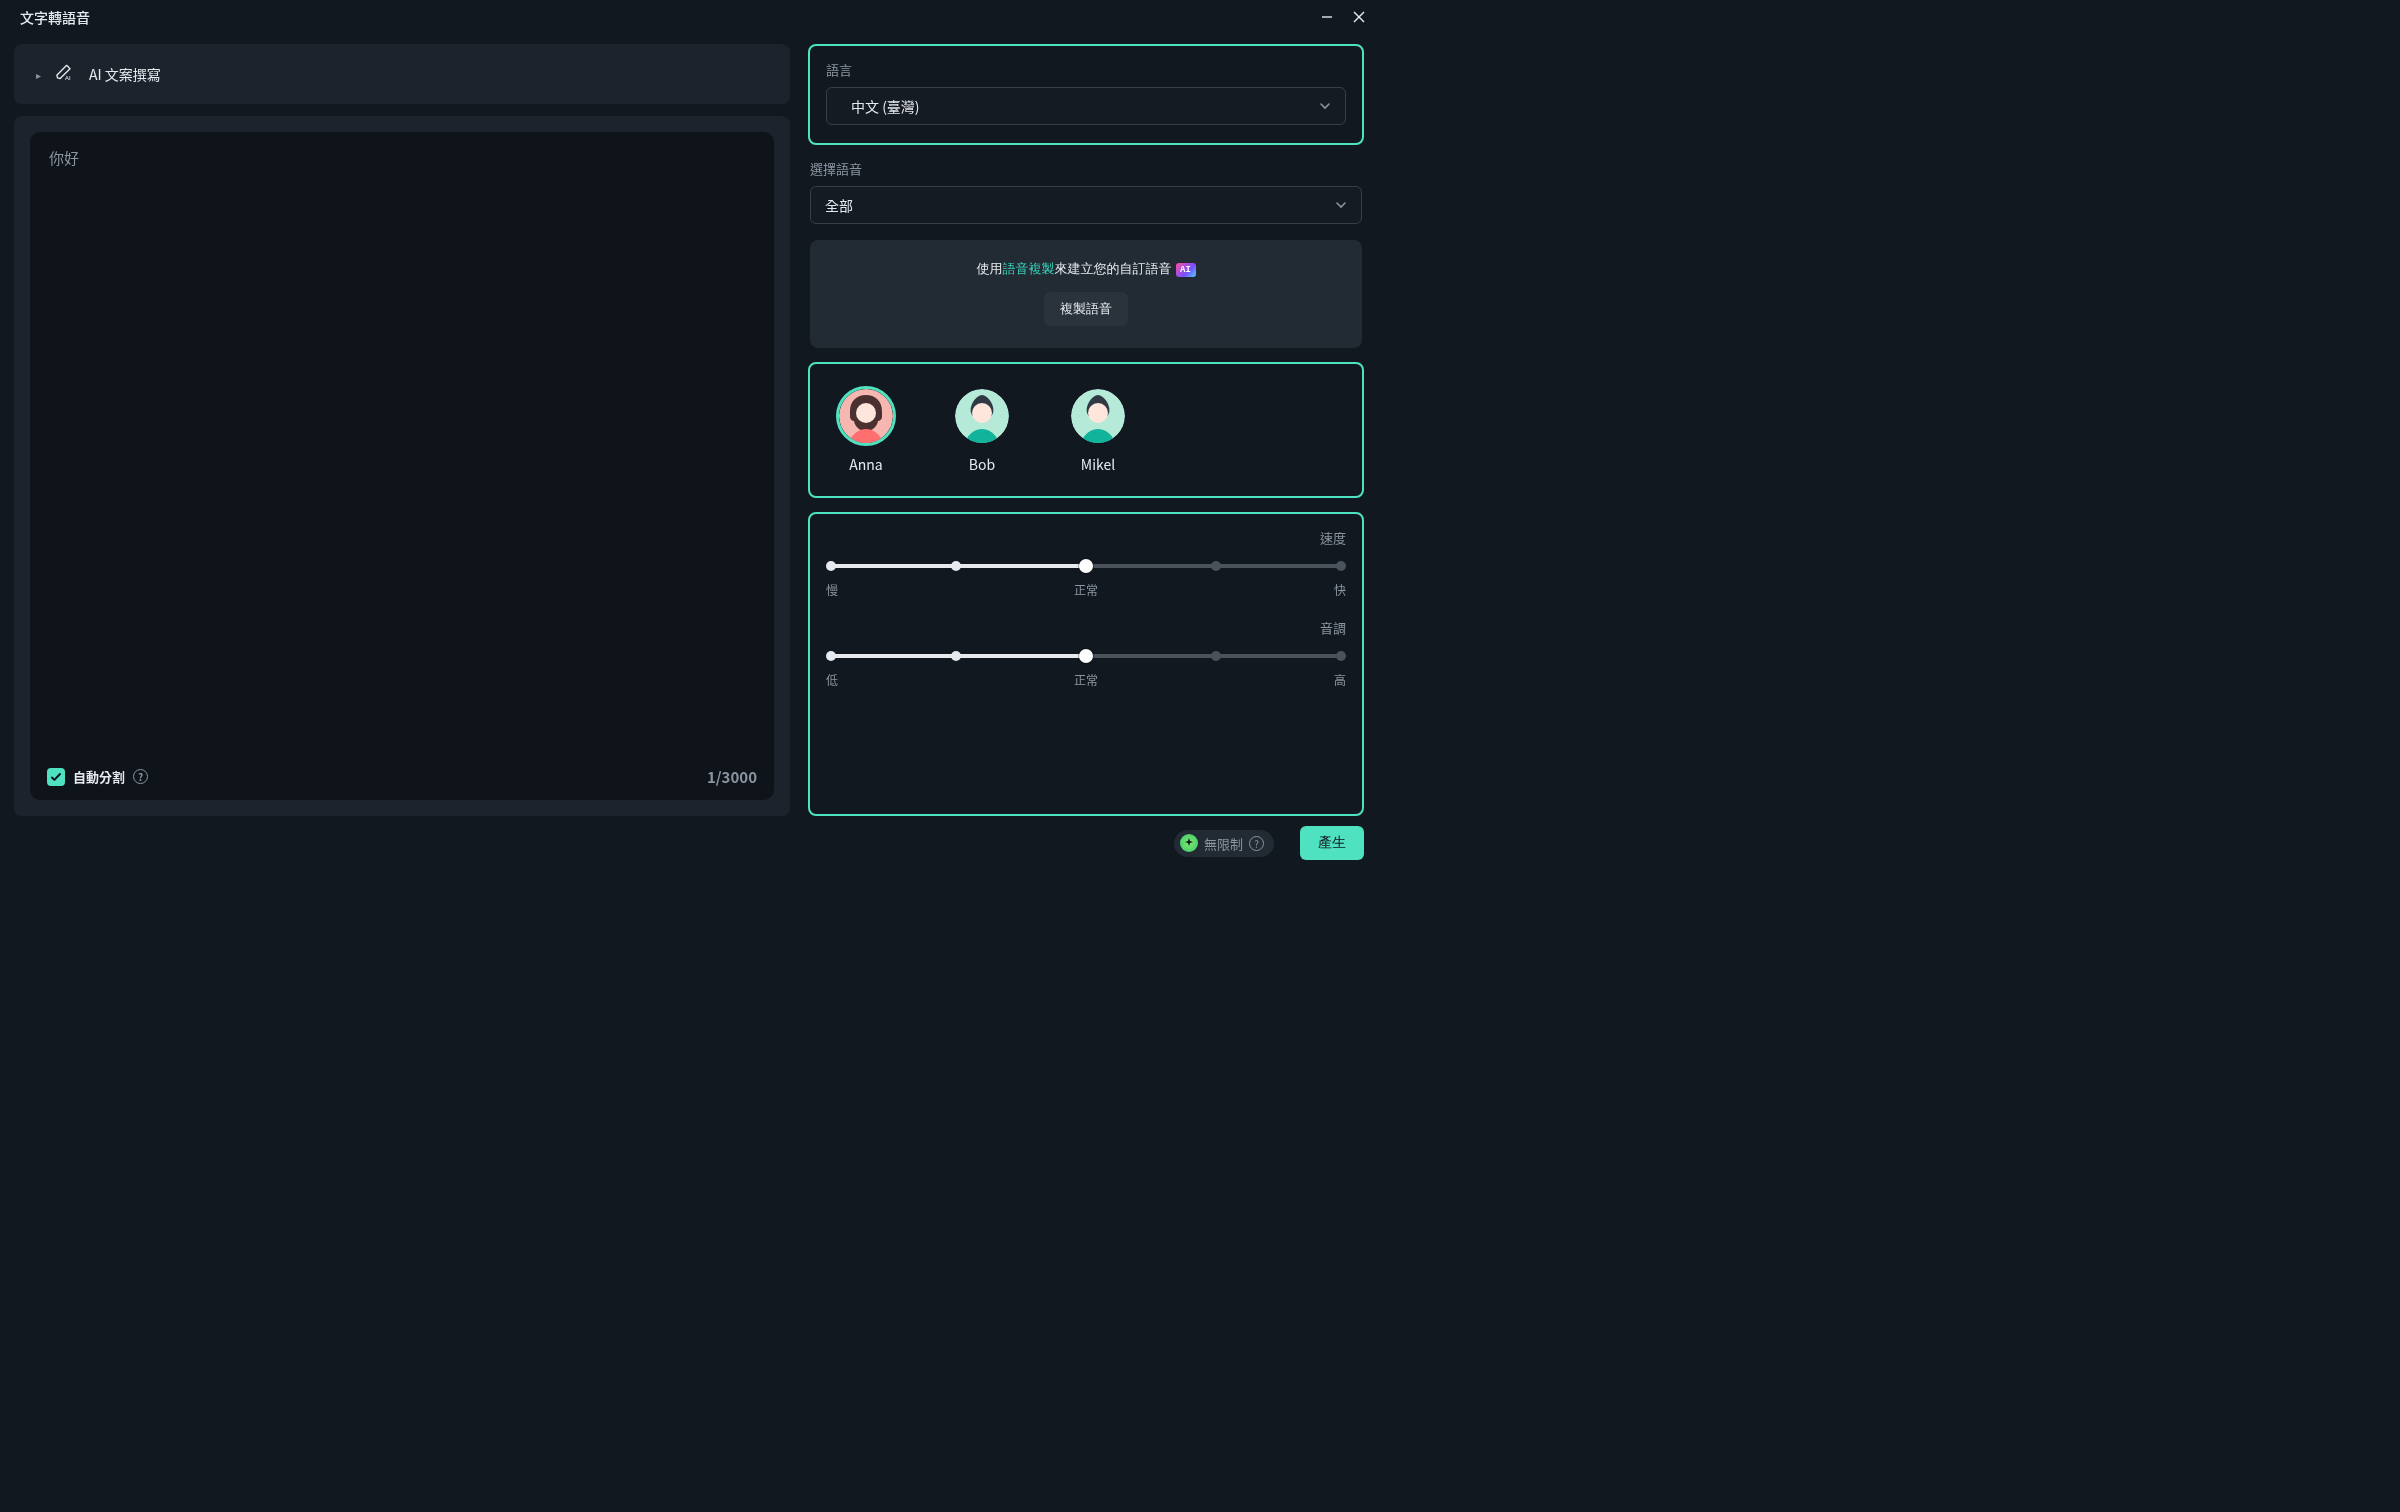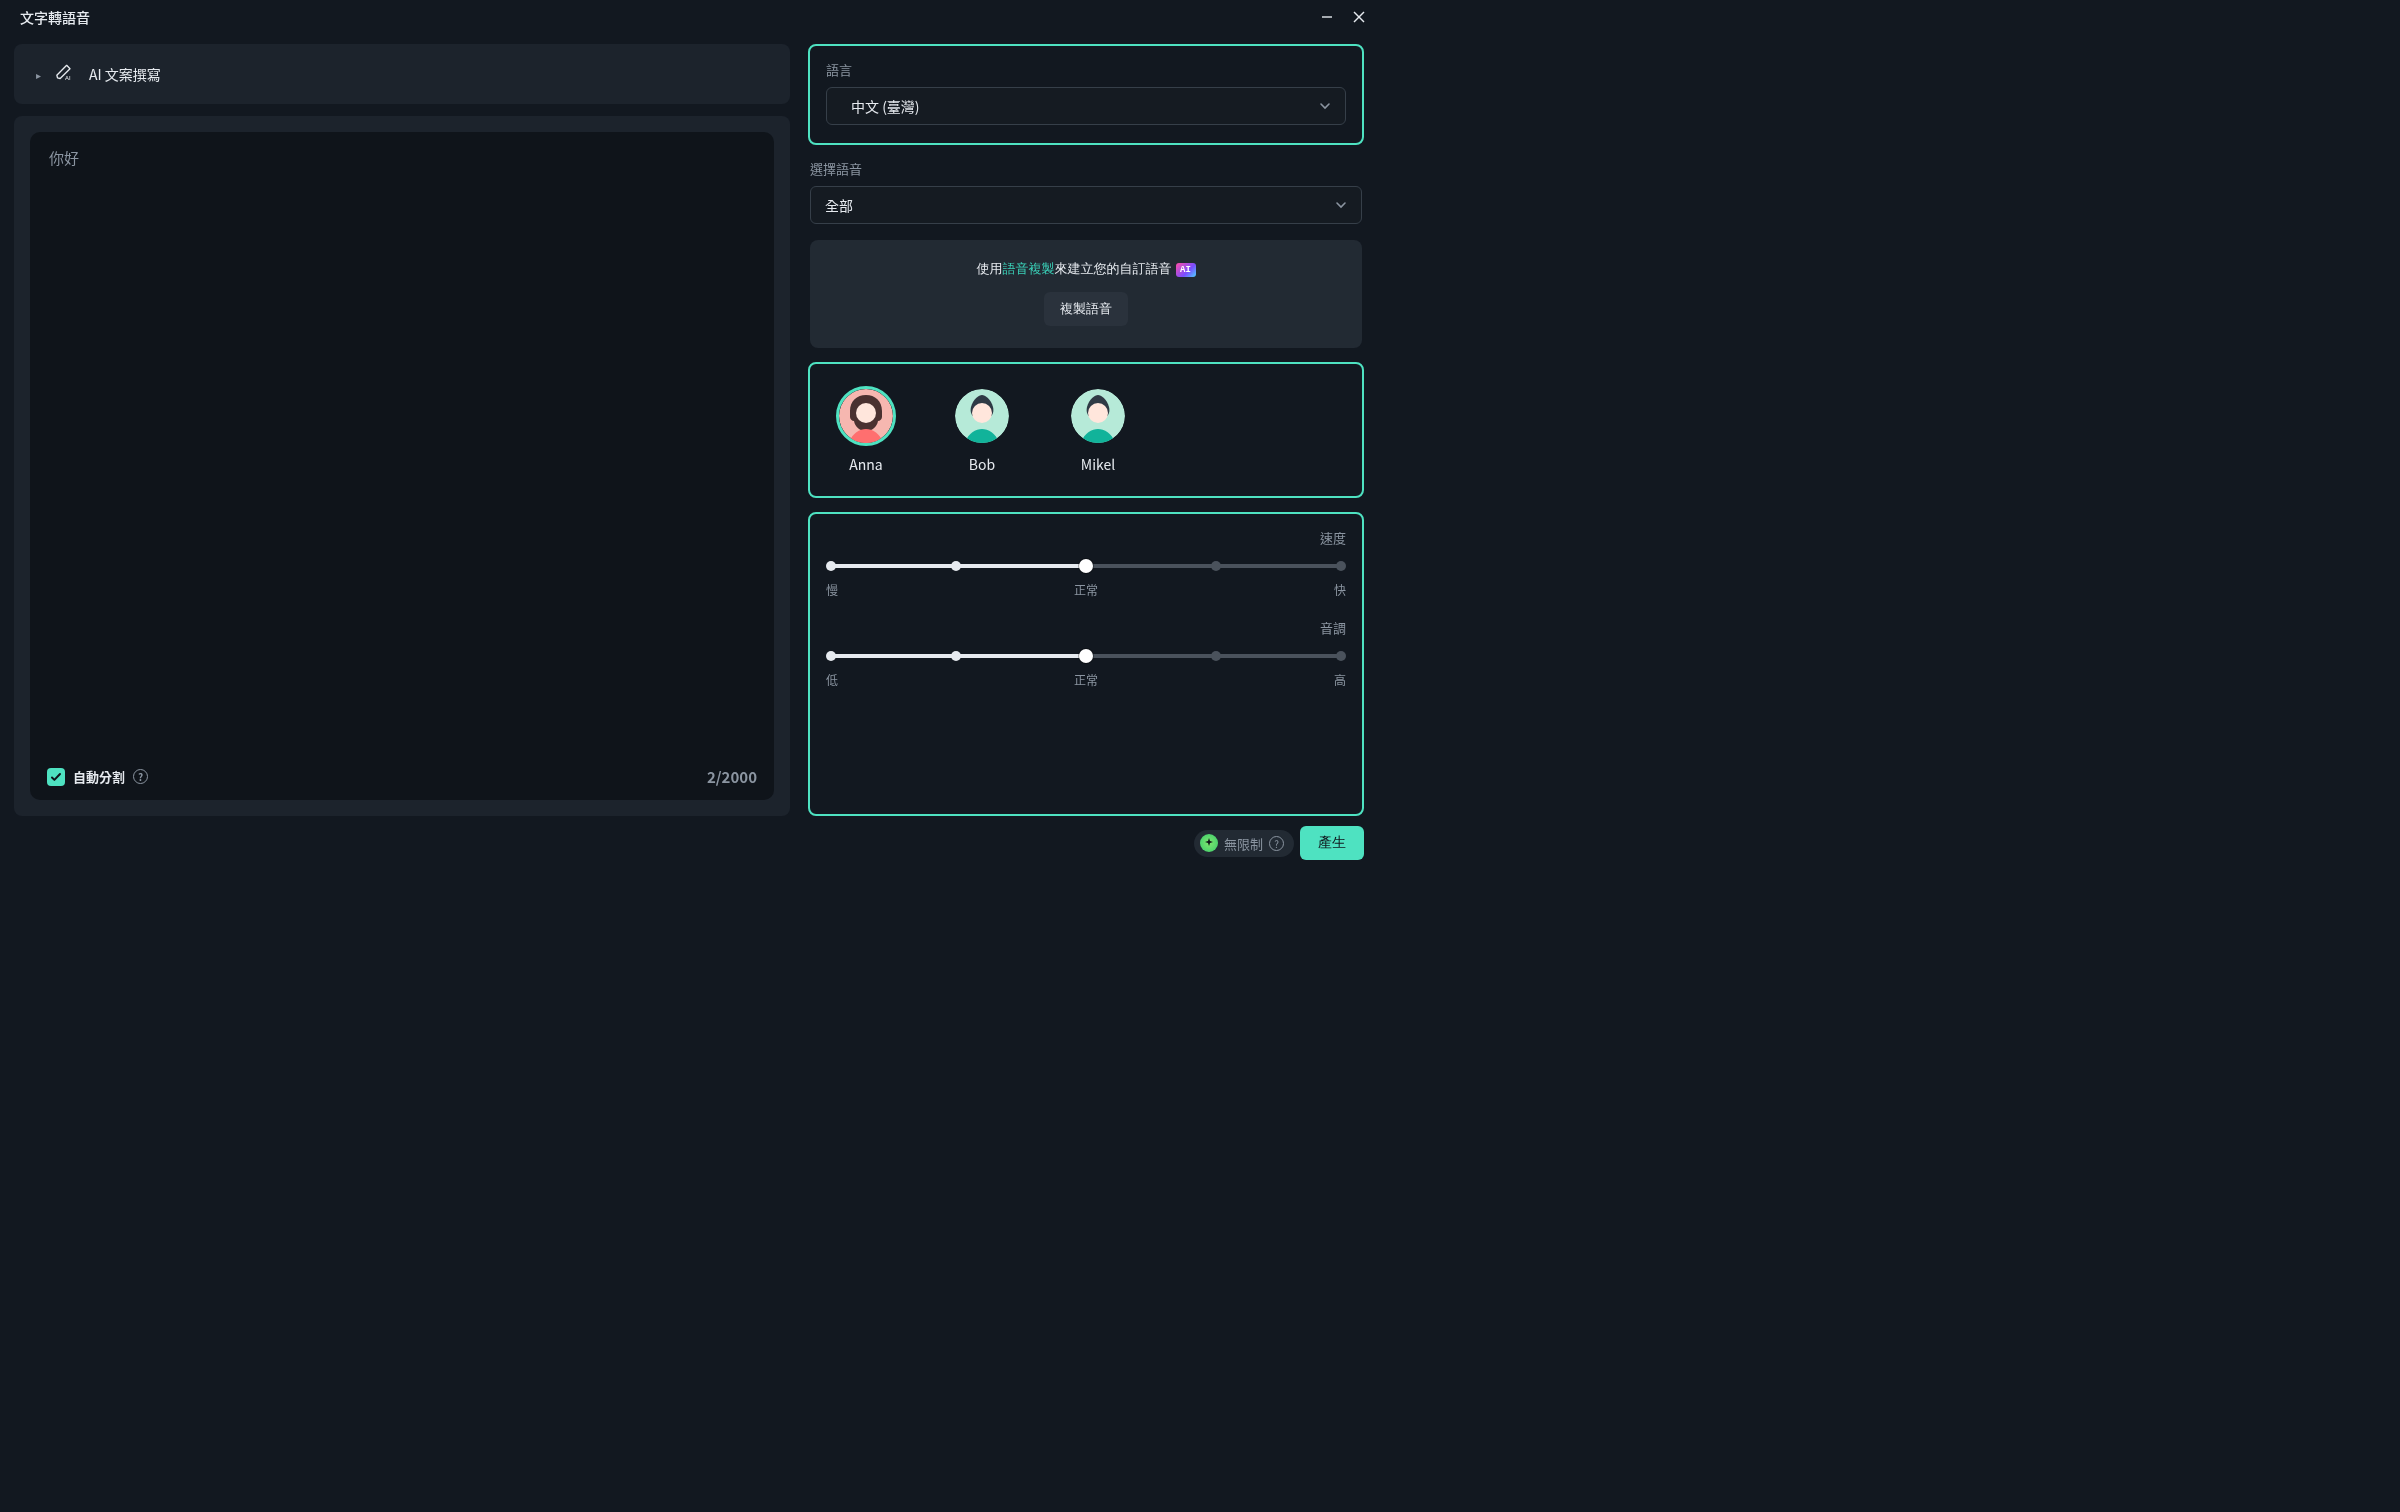--- a/index.html
+++ b/index.html
@@ -197,21 +197,21 @@
     border-radius:50%;transform:translate(-50%,-50%);cursor:grab;
     box-shadow:0 0 0 1px rgba(0,0,0,.3);
   }
   .sllabels{display:flex;justify-content:space-between;font-size:12px;color:var(--muted);padding:0 0;}
   .sllabels .mid{position:absolute;left:50%;transform:translateX(-50%);}
   .slrow{position:relative;}
 
   
   .footer{
     height:42px;display:flex;align-items:center;justify-content:flex-end;
-    gap:6px;padding:0 14px 8px;
+    gap:26px;padding:0 14px 8px;
   }
   .unlimited{
     display:flex;align-items:center;gap:6px;
     background:var(--panel2);border-radius:16px;
     padding:4px 10px 4px 6px;color:var(--muted);font-size:13px;
   }
   .star{
     width:18px;height:18px;border-radius:50%;
     background:radial-gradient(circle,#7fe86f 0%,#39c96b 100%);
     display:flex;align-items:center;justify-content:center;
@@ -262,21 +262,21 @@
         <div class="textfooter">
           <div class="leftfoot">
             <div class="cb">
               <svg width="12" height="12" viewBox="0 0 12 12">
                   <path d="M2 6.5l2.4 2.4L10 3" stroke="#0f141a" stroke-width="2" fill="none" stroke-linecap="round" stroke-linejoin="round"></path>
                 </svg>
             </div>
             <span class="footlbl">自動分割</span>
             <span class="help">?</span>
           </div>
-          <div class="count">2/2000</div>
+          <div class="count">1/3000</div>
         </div>
       </div>
     </div>
   </div>
 
   <div class="right">
 
     <div class="group hl">
       <div class="grlabel">語言</div>
       <div class="select inside">

